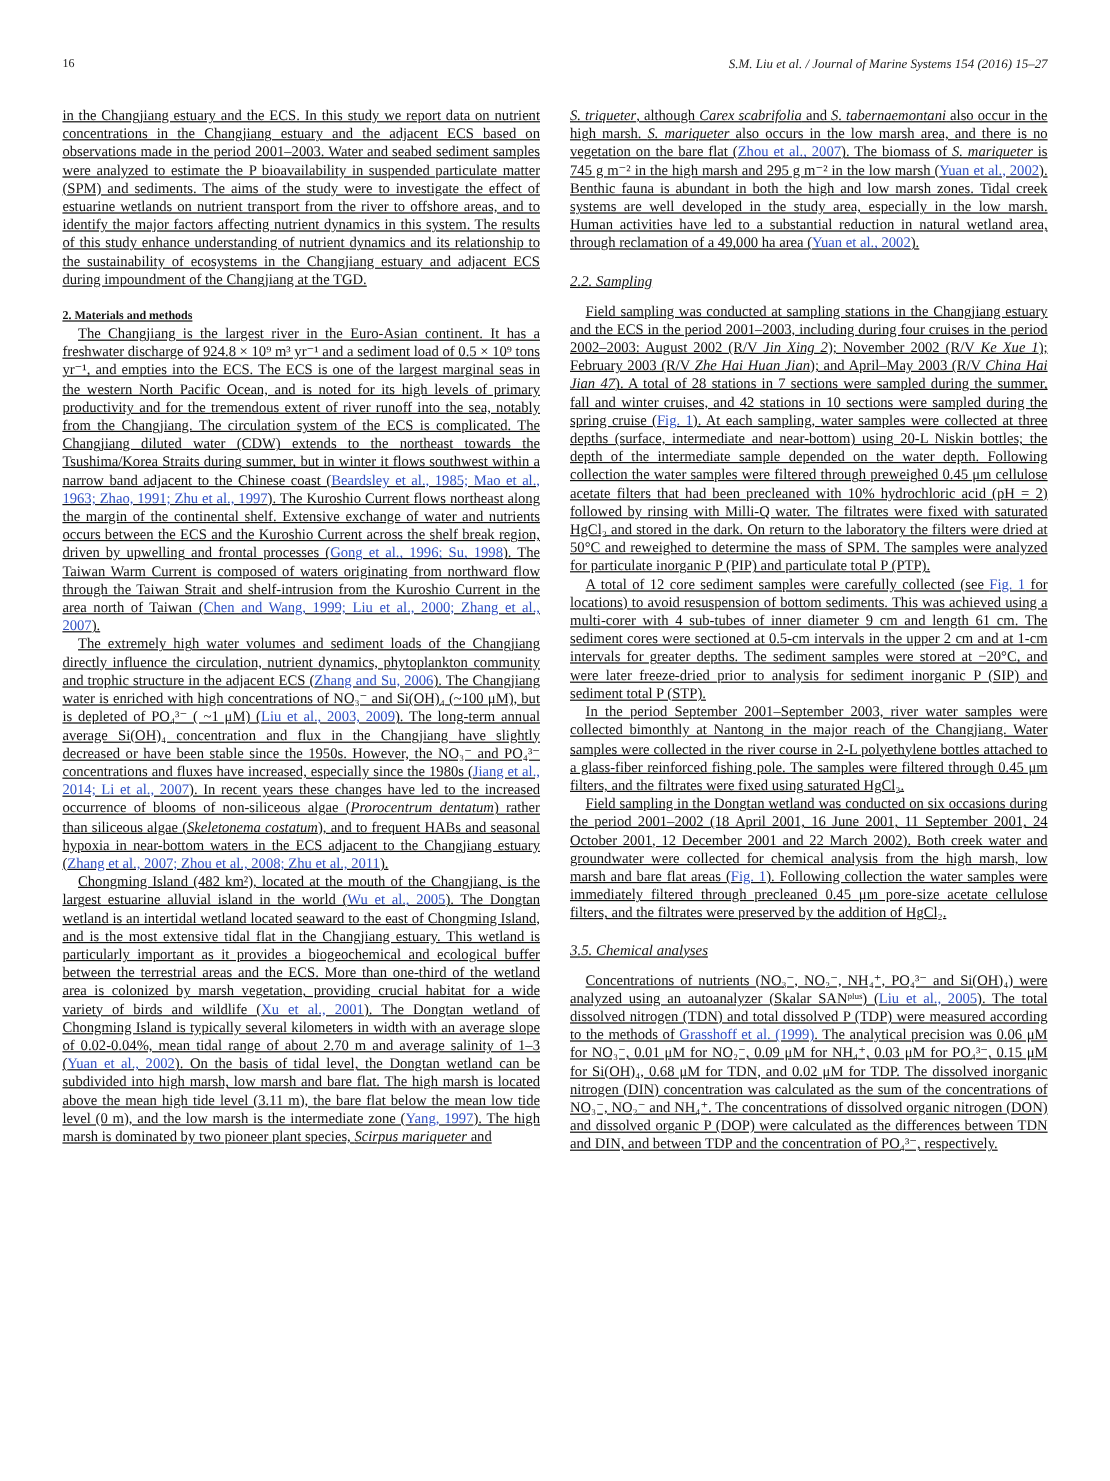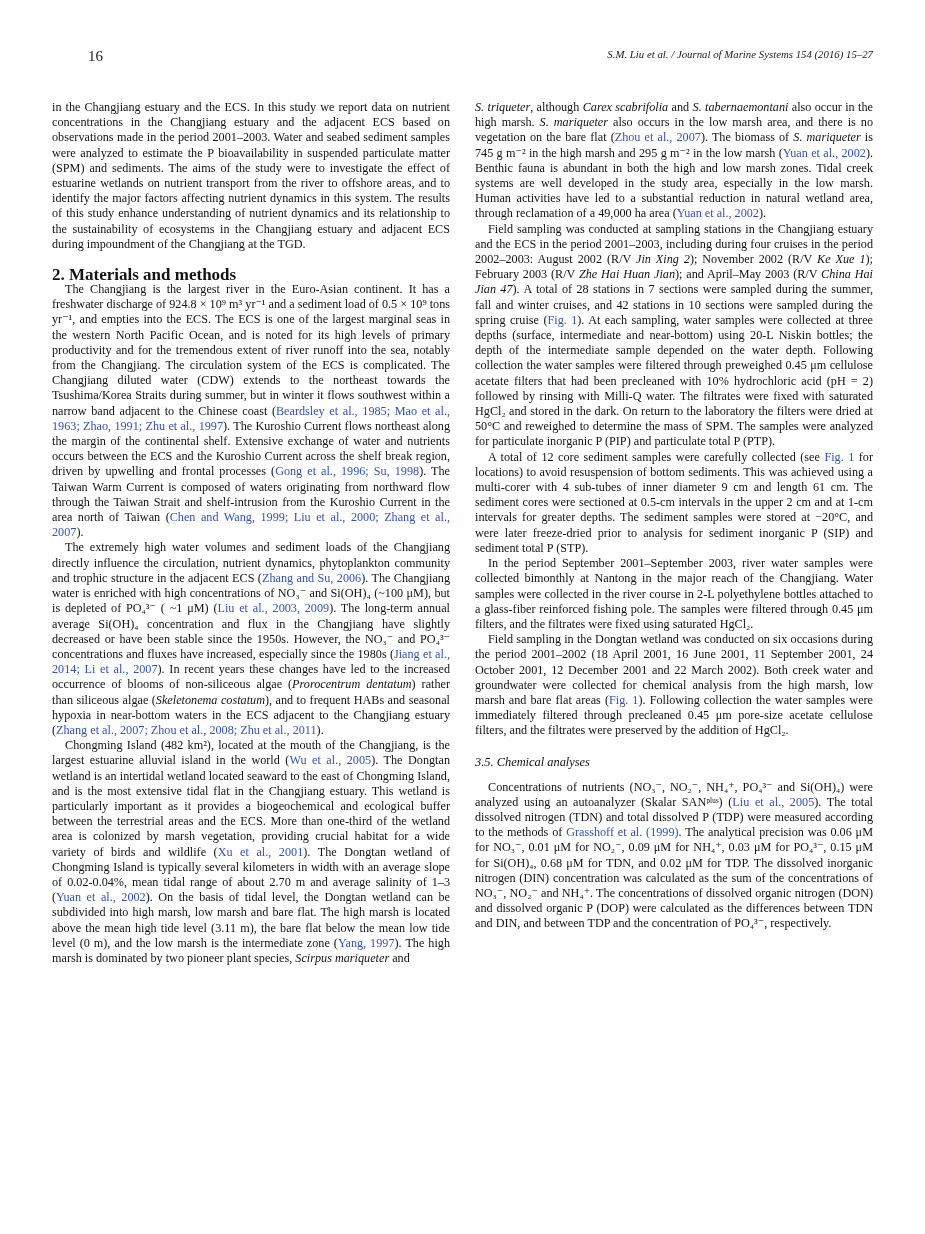--- a/index.html
+++ b/index.html
@@ -10,43 +10,43 @@
     box-sizing: border-box;
     padding: 48px 52px 0 52px;
     background: #ffffff;
     overflow: hidden;
     font-family: "Liberation Serif", "DejaVu Serif", serif;
     color: #121212;
   }
   .header { position: relative; height: 16px; }
   .pagenum {
     position: absolute; left: 0; top: 0;
-    font-size: 15px; color: #1a1a1a; margin-left: 36px;
+    font-size: 10px; color: #1a1a1a;
   }
   .runhead {
     position: absolute; left: 0; right: 0; top: 0;
     text-align: right; font-style: italic;
     font-size: 10.8px; color: #1a1a1a;
   }
-  .columns { display: flex; gap: 25px; margin-top: 36px; }
+  .columns { display: flex; gap: 25px; margin-top: 25px; text-decoration: underline; }
   .col { width: 399px; }
   .para {
     margin: 0;
     font-size: 12.2px;
     line-height: 15.2px;
     text-align: justify;
     hyphens: auto;
     -webkit-hyphens: auto;
   }
   .para.indent { text-indent: 13px; }
   .cite { color: var(--link, #3051c5); cursor: pointer; }
   em { font-style: italic; }
   .h1 {
     font-weight: bold;
-    font-size: 17px;
+    font-size: 10px;
     line-height: 15px;
     margin: 15px 0 0 0;
   }
   .h2 {
     font-style: italic;
     font-size: 12.4px;
     line-height: 15px;
     margin: 16px 0 10px 0;
   }
 </style>
@@ -61,20 +61,21 @@
   <div class="columns">
     <div class="col">
         <p class="para">in the Changjiang estuary and the ECS. In this study we report data on nutrient concentrations in the Changjiang estuary and the adjacent ECS based on observations made in the period 2001–2003. Water and seabed sediment samples were analyzed to estimate the P bioavailability in suspended particulate matter (SPM) and sediments. The aims of the study were to investigate the effect of estuarine wetlands on nutrient transport from the river to offshore areas, and to identify the major factors affecting nutrient dynamics in this system. The results of this study enhance understanding of nutrient dynamics and its relationship to the sustainability of ecosystems in the Changjiang estuary and adjacent ECS during impoundment of the Changjiang at the TGD.</p>
         <div class="h1">2. Materials and methods</div>
         <p class="para indent">The Changjiang is the largest river in the Euro-Asian continent. It has a freshwater discharge of 924.8 × 10⁹ m³ yr⁻¹ and a sediment load of 0.5 × 10⁹ tons yr⁻¹, and empties into the ECS. The ECS is one of the largest marginal seas in the western North Pacific Ocean, and is noted for its high levels of primary productivity and for the tremendous extent of river runoff into the sea, notably from the Changjiang. The circulation system of the ECS is complicated. The Changjiang diluted water (CDW) extends to the northeast towards the Tsushima/Korea Straits during summer, but in winter it flows southwest within a narrow band adjacent to the Chinese coast (<span class="cite">Beardsley et al., 1985; Mao et al., 1963; Zhao, 1991; Zhu et al., 1997</span>). The Kuroshio Current flows northeast along the margin of the continental shelf. Extensive exchange of water and nutrients occurs between the ECS and the Kuroshio Current across the shelf break region, driven by upwelling and frontal processes (<span class="cite">Gong et al., 1996; Su, 1998</span>). The Taiwan Warm Current is composed of waters originating from northward flow through the Taiwan Strait and shelf-intrusion from the Kuroshio Current in the area north of Taiwan (<span class="cite">Chen and Wang, 1999; Liu et al., 2000; Zhang et al., 2007</span>).</p>
         <p class="para indent">The extremely high water volumes and sediment loads of the Changjiang directly influence the circulation, nutrient dynamics, phytoplankton community and trophic structure in the adjacent ECS (<span class="cite">Zhang and Su, 2006</span>). The Changjiang water is enriched with high concentrations of NO₃⁻ and Si(OH)₄ (~100 μM), but is depleted of PO₄³⁻ ( ~1 μM) (<span class="cite">Liu et al., 2003, 2009</span>). The long-term annual average Si(OH)₄ concentration and flux in the Changjiang have slightly decreased or have been stable since the 1950s. However, the NO₃⁻ and PO₄³⁻ concentrations and fluxes have increased, especially since the 1980s (<span class="cite">Jiang et al., 2014; Li et al., 2007</span>). In recent years these changes have led to the increased occurrence of blooms of non-siliceous algae (<em>Prorocentrum dentatum</em>) rather than siliceous algae (<em>Skeletonema costatum</em>), and to frequent HABs and seasonal hypoxia in near-bottom waters in the ECS adjacent to the Changjiang estuary (<span class="cite">Zhang et al., 2007; Zhou et al., 2008; Zhu et al., 2011</span>).</p>
         <p class="para indent">Chongming Island (482 km²), located at the mouth of the Changjiang, is the largest estuarine alluvial island in the world (<span class="cite">Wu et al., 2005</span>). The Dongtan wetland is an intertidal wetland located seaward to the east of Chongming Island, and is the most extensive tidal flat in the Changjiang estuary. This wetland is particularly important as it provides a biogeochemical and ecological buffer between the terrestrial areas and the ECS. More than one-third of the wetland area is colonized by marsh vegetation, providing crucial habitat for a wide variety of birds and wildlife (<span class="cite">Xu et al., 2001</span>). The Dongtan wetland of Chongming Island is typically several kilometers in width with an average slope of 0.02-0.04%, mean tidal range of about 2.70 m and average salinity of 1–3 (<span class="cite">Yuan et al., 2002</span>). On the basis of tidal level, the Dongtan wetland can be subdivided into high marsh, low marsh and bare flat. The high marsh is located above the mean high tide level (3.11 m), the bare flat below the mean low tide level (0 m), and the low marsh is the intermediate zone (<span class="cite">Yang, 1997</span>). The high marsh is dominated by two pioneer plant species, <em>Scirpus mariqueter</em> and</p>
       </div>
     <div class="col">
         <p class="para"><em>S. triqueter</em>, although <em>Carex scabrifolia</em> and <em>S. tabernaemontani</em> also occur in the high marsh. <em>S. mariqueter</em> also occurs in the low marsh area, and there is no vegetation on the bare flat (<span class="cite">Zhou et al., 2007</span>). The biomass of <em>S. mariqueter</em> is 745 g m⁻² in the high marsh and 295 g m⁻² in the low marsh (<span class="cite">Yuan et al., 2002</span>). Benthic fauna is abundant in both the high and low marsh zones. Tidal creek systems are well developed in the study area, especially in the low marsh. Human activities have led to a substantial reduction in natural wetland area, through reclamation of a 49,000 ha area (<span class="cite">Yuan et al., 2002</span>).</p>
+        <div class="h2">2.2. Sampling</div>
         <p class="para indent">Field sampling was conducted at sampling stations in the Changjiang estuary and the ECS in the period 2001–2003, including during four cruises in the period 2002–2003: August 2002 (R/V <em>Jin Xing 2</em>); November 2002 (R/V <em>Ke Xue 1</em>); February 2003 (R/V <em>Zhe Hai Huan Jian</em>); and April–May 2003 (R/V <em>China Hai Jian 47</em>). A total of 28 stations in 7 sections were sampled during the summer, fall and winter cruises, and 42 stations in 10 sections were sampled during the spring cruise (<span class="cite">Fig. 1</span>). At each sampling, water samples were collected at three depths (surface, intermediate and near-bottom) using 20-L Niskin bottles; the depth of the intermediate sample depended on the water depth. Following collection the water samples were filtered through preweighed 0.45 μm cellulose acetate filters that had been precleaned with 10% hydrochloric acid (pH = 2) followed by rinsing with Milli-Q water. The filtrates were fixed with saturated HgCl₂ and stored in the dark. On return to the laboratory the filters were dried at 50°C and reweighed to determine the mass of SPM. The samples were analyzed for particulate inorganic P (PIP) and particulate total P (PTP).</p>
         <p class="para indent">A total of 12 core sediment samples were carefully collected (see <span class="cite">Fig. 1</span> for locations) to avoid resuspension of bottom sediments. This was achieved using a multi-corer with 4 sub-tubes of inner diameter 9 cm and length 61 cm. The sediment cores were sectioned at 0.5-cm intervals in the upper 2 cm and at 1-cm intervals for greater depths. The sediment samples were stored at −20°C, and were later freeze-dried prior to analysis for sediment inorganic P (SIP) and sediment total P (STP).</p>
         <p class="para indent">In the period September 2001–September 2003, river water samples were collected bimonthly at Nantong in the major reach of the Changjiang. Water samples were collected in the river course in 2-L polyethylene bottles attached to a glass-fiber reinforced fishing pole. The samples were filtered through 0.45 μm filters, and the filtrates were fixed using saturated HgCl₂.</p>
         <p class="para indent">Field sampling in the Dongtan wetland was conducted on six occasions during the period 2001–2002 (18 April 2001, 16 June 2001, 11 September 2001, 24 October 2001, 12 December 2001 and 22 March 2002). Both creek water and groundwater were collected for chemical analysis from the high marsh, low marsh and bare flat areas (<span class="cite">Fig. 1</span>). Following collection the water samples were immediately filtered through precleaned 0.45 μm pore-size acetate cellulose filters, and the filtrates were preserved by the addition of HgCl₂.</p>
         <div class="h2">3.5. Chemical analyses</div>
         <p class="para indent">Concentrations of nutrients (NO₃⁻, NO₂⁻, NH₄⁺, PO₄³⁻ and Si(OH)₄) were analyzed using an autoanalyzer (Skalar SANᵖˡᵘˢ) (<span class="cite">Liu et al., 2005</span>). The total dissolved nitrogen (TDN) and total dissolved P (TDP) were measured according to the methods of <span class="cite">Grasshoff et al. (1999)</span>. The analytical precision was 0.06 μM for NO₃⁻, 0.01 μM for NO₂⁻, 0.09 μM for NH₄⁺, 0.03 μM for PO₄³⁻, 0.15 μM for Si(OH)₄, 0.68 μM for TDN, and 0.02 μM for TDP. The dissolved inorganic nitrogen (DIN) concentration was calculated as the sum of the concentrations of NO₃⁻, NO₂⁻ and NH₄⁺. The concentrations of dissolved organic nitrogen (DON) and dissolved organic P (DOP) were calculated as the differences between TDN and DIN, and between TDP and the concentration of PO₄³⁻, respectively.</p>
       </div>
   </div>
 </div>
 

